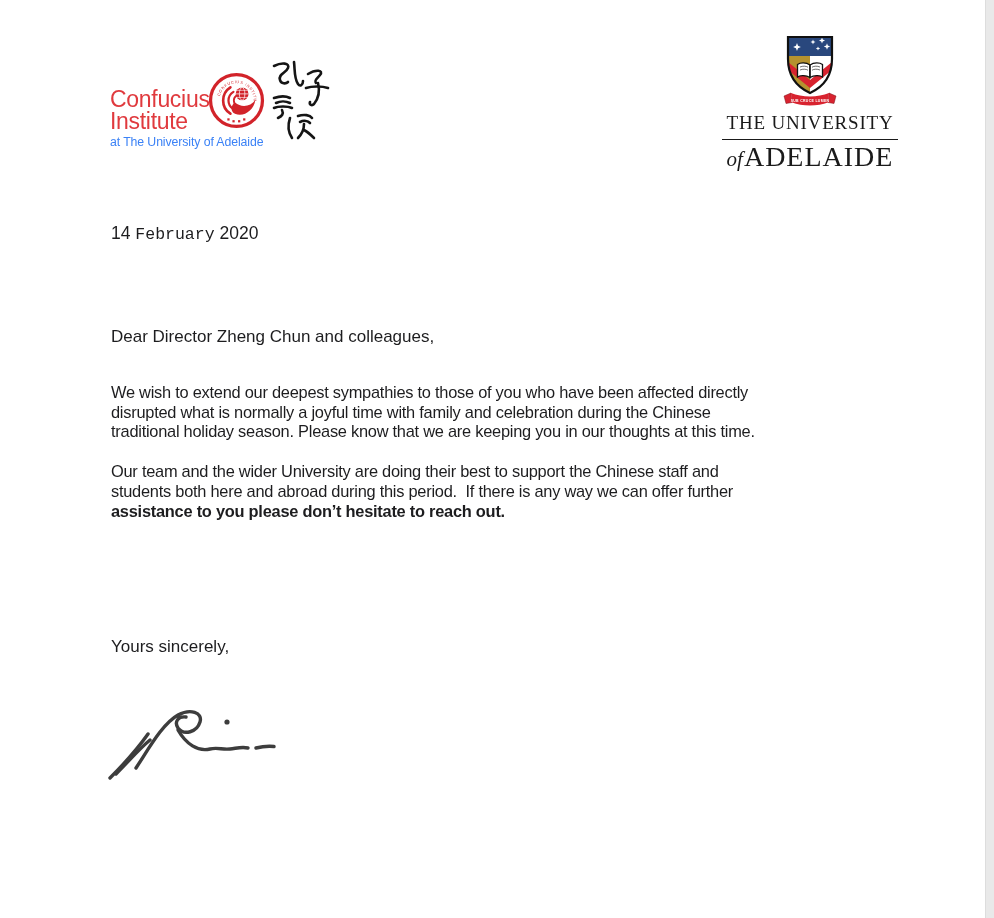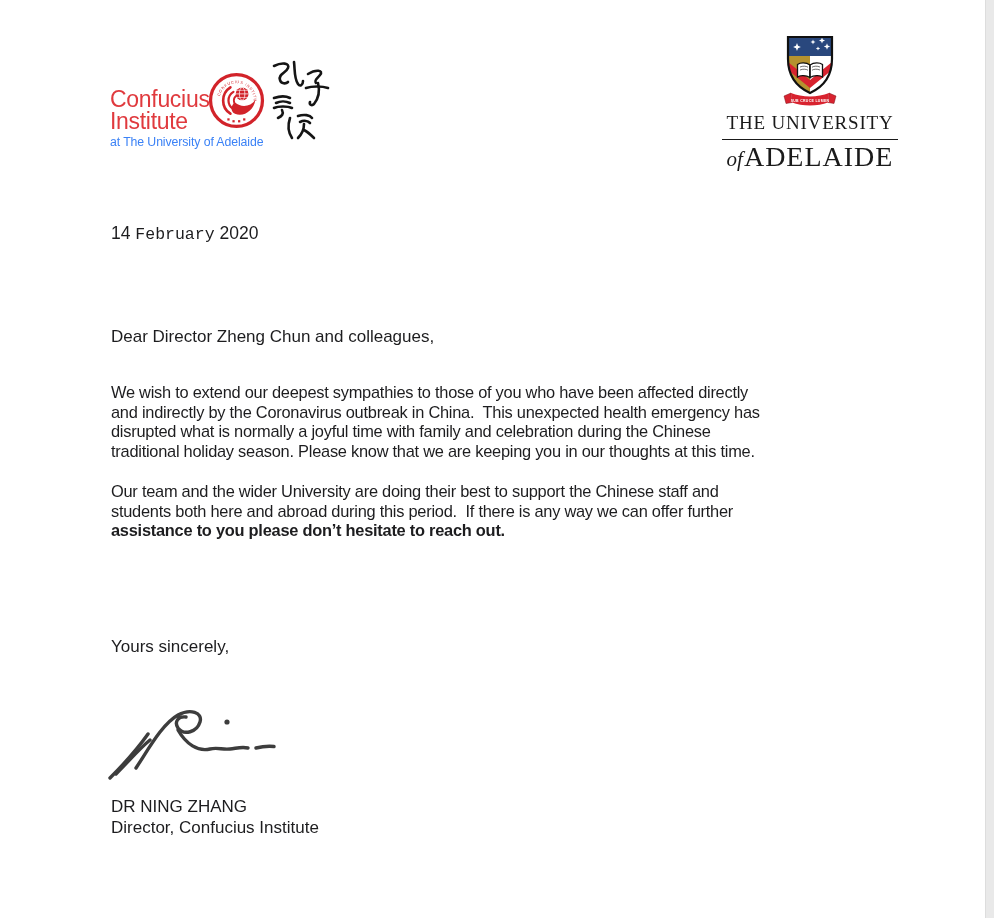--- a/index.html
+++ b/index.html
@@ -180,21 +180,20 @@
     </div>
   </div>
 
   <div class="date-line"><span>14</span> <span class="date-month">February</span> <span>2020</span></div>
 
   <div class="salutation">Dear Director Zheng Chun and colleagues,</div>
 
   <div class="body-text">
     <div class="para">
       <div class="line">We wish to extend our deepest sympathies to those of you who have been affected directly</div>
-      <div class="line">and indirectly by the Coronavirus outbreak in China.  This unexpected health emergency has</div>
       <div class="line">disrupted what is normally a joyful time with family and celebration during the Chinese</div>
       <div class="line">traditional holiday season. Please know that we are keeping you in our thoughts at this time.</div>
     </div>
     <div class="para">
       <div class="line">Our team and the wider University are doing their best to support the Chinese staff and</div>
       <div class="line">students both here and abroad during this period.  If there is any way we can offer further</div>
       <div class="line bold">assistance to you please don’t hesitate to reach out.</div>
     </div>
   </div>
 
@@ -204,19 +203,15 @@
     <g fill="none" stroke="#3d3d3d" stroke-width="3.4" stroke-linecap="round">
       <path d="M8,82 C20,70 32,56 42,48"></path>
       <path d="M2,86 C16,72 30,56 40,42"></path>
       <path d="M28,76 C40,58 54,32 70,23 C82,16.5 95,20 92,30 C89,40 76,44 70,36 C66,30 70,24 78,25"></path>
       <path d="M70,38 C78,52 90,60 102,57 C110,55 114,58 122,57 C128,56.5 133,54.5 140,56"></path>
       <path d="M148,56 C154,54.5 160,54 166,54.5"></path>
     </g>
     <circle cx="119" cy="30" r="2.6" fill="#3d3d3d"></circle>
   </svg>
 
-  <div class="signer">
-    <div>DR NING ZHANG</div>
-    <div>Director, Confucius Institute</div>
-  </div>
 
   <div class="viewer-strip"></div>
 </div>
 
 </body></html>

